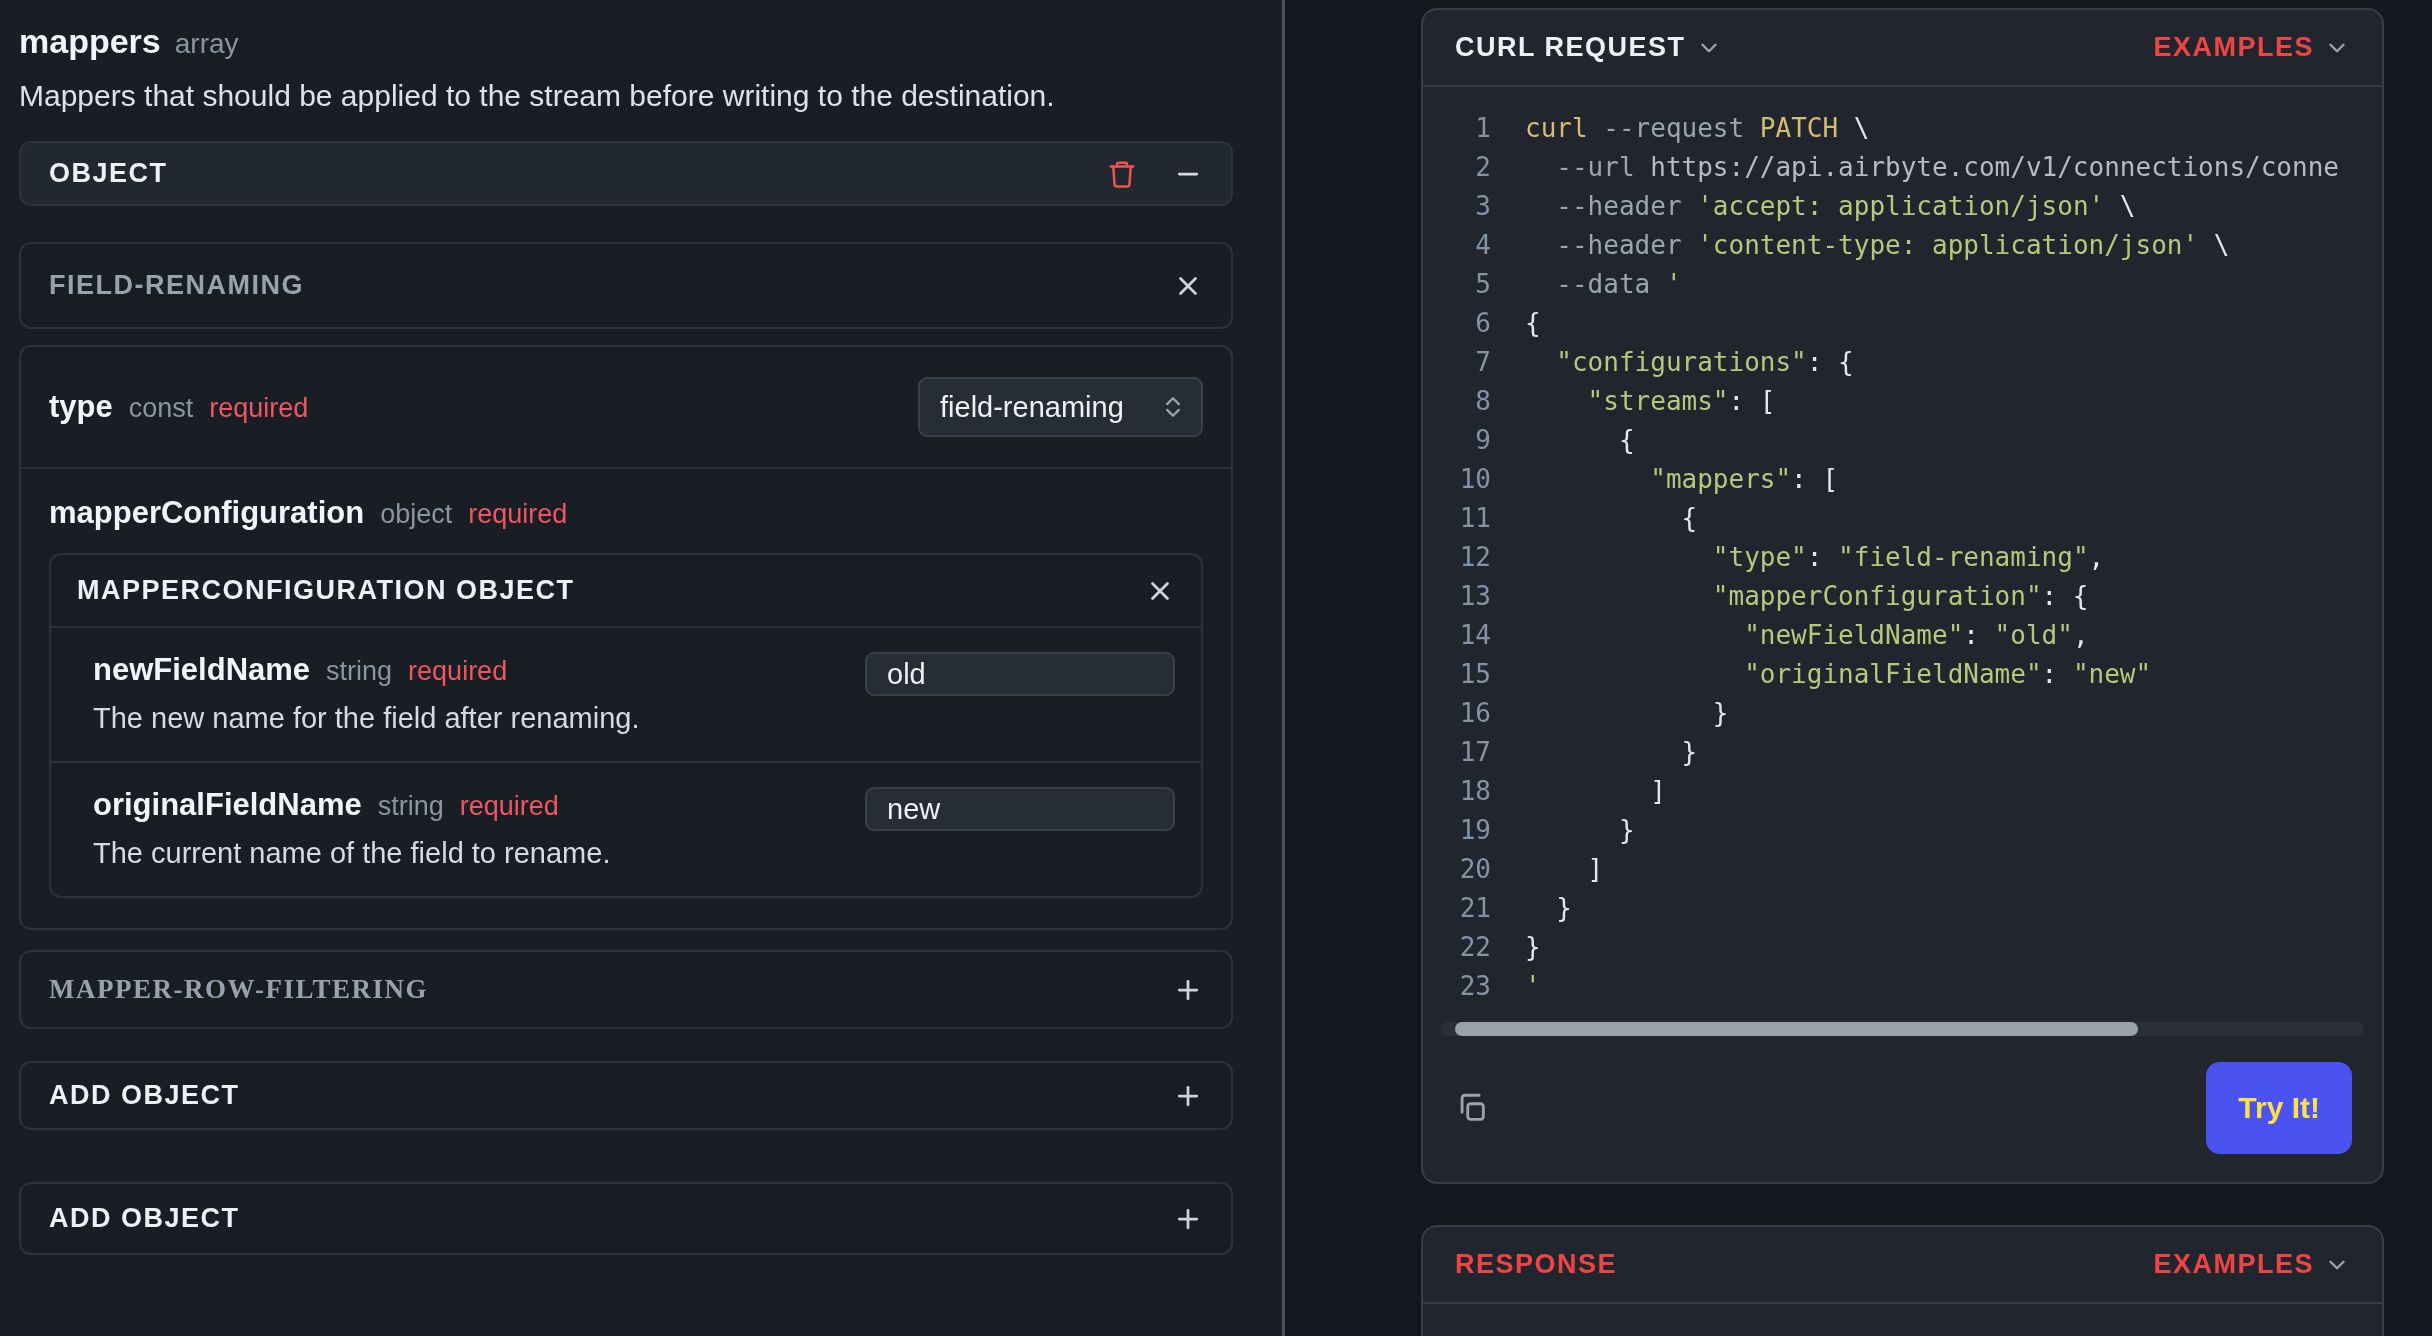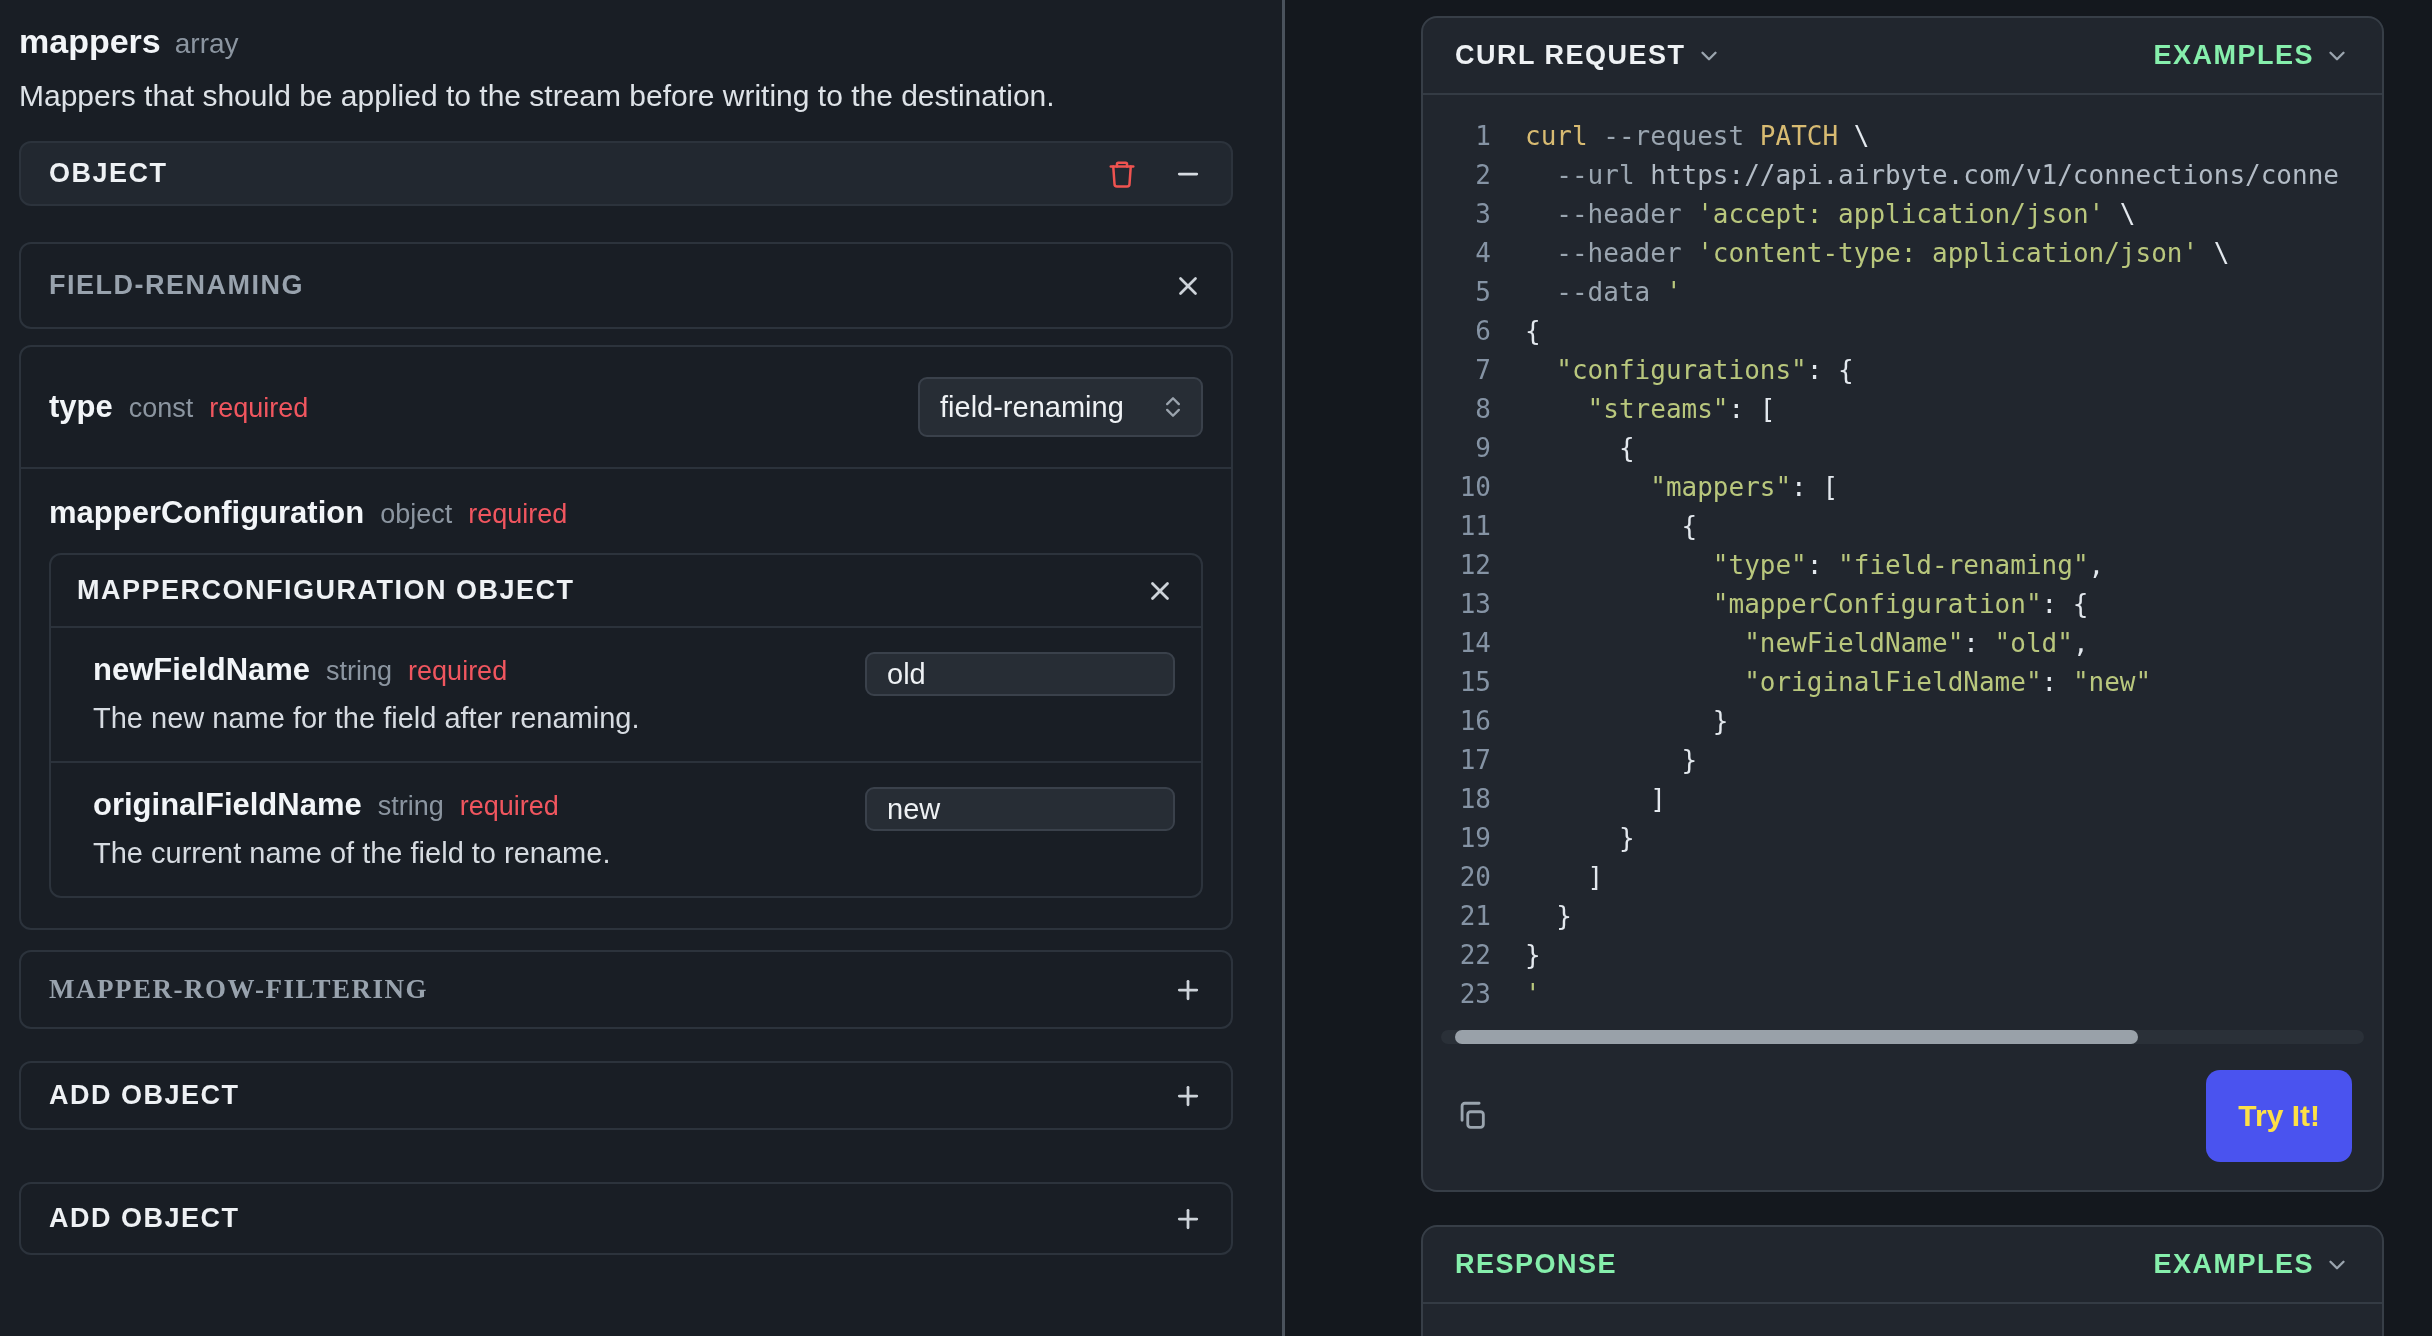--- a/index.html
+++ b/index.html
@@ -65,28 +65,28 @@
     outline:none;
   }
 
   .mrf-box { margin-top:20px; padding:22px 28px;font-family:Liberation Serif, serif; }
   .add-inner { margin-top:32px; padding:17px 28px; }
   .add-outer { margin-top:52px; padding:19px 28px; }
 
   
   .panel { position:absolute; left:1421px; width:963px; background:#21262e;
            border:2px solid #373e47; border-radius:16px; overflow:hidden; }
-  .curl-panel { top:16px; }
+  .curl-panel { top:8px; }
   .response-panel { top:1225px; height:260px; }
   .panel-header { display:flex; align-items:center; justify-content:space-between;
                   padding:22px 32px; border-bottom:2px solid #343b44; }
   .ph-group { display:flex; align-items:center; gap:10px; cursor:pointer; }
   .ph-title { font-size:27px; font-weight:bold; letter-spacing:1.5px; }
   .ph-title.white { color:#eef1f4; }
-  .ph-title.gray { color:#86efac; }
+  .ph-title.gray { color:#ef4444; }
 
   .code-area { padding:22px 8px 0 0; overflow:hidden; }
   .code-line { display:flex; font-family:"DejaVu Sans Mono", monospace; font-size:26px; line-height:39px; }
   .ln { width:68px; flex:none; text-align:right; color:#8593a4; }
   .lc { white-space:pre; margin-left:34px; flex:none; }
   .tok-n { color:#e3e8ee; }
   .tok-f { color:#9aa5b0; }
   .tok-c { color:#d8bb72; }
   .tok-s { color:#b9c77d; }
   .tok-u { color:#b3bcc6; }

